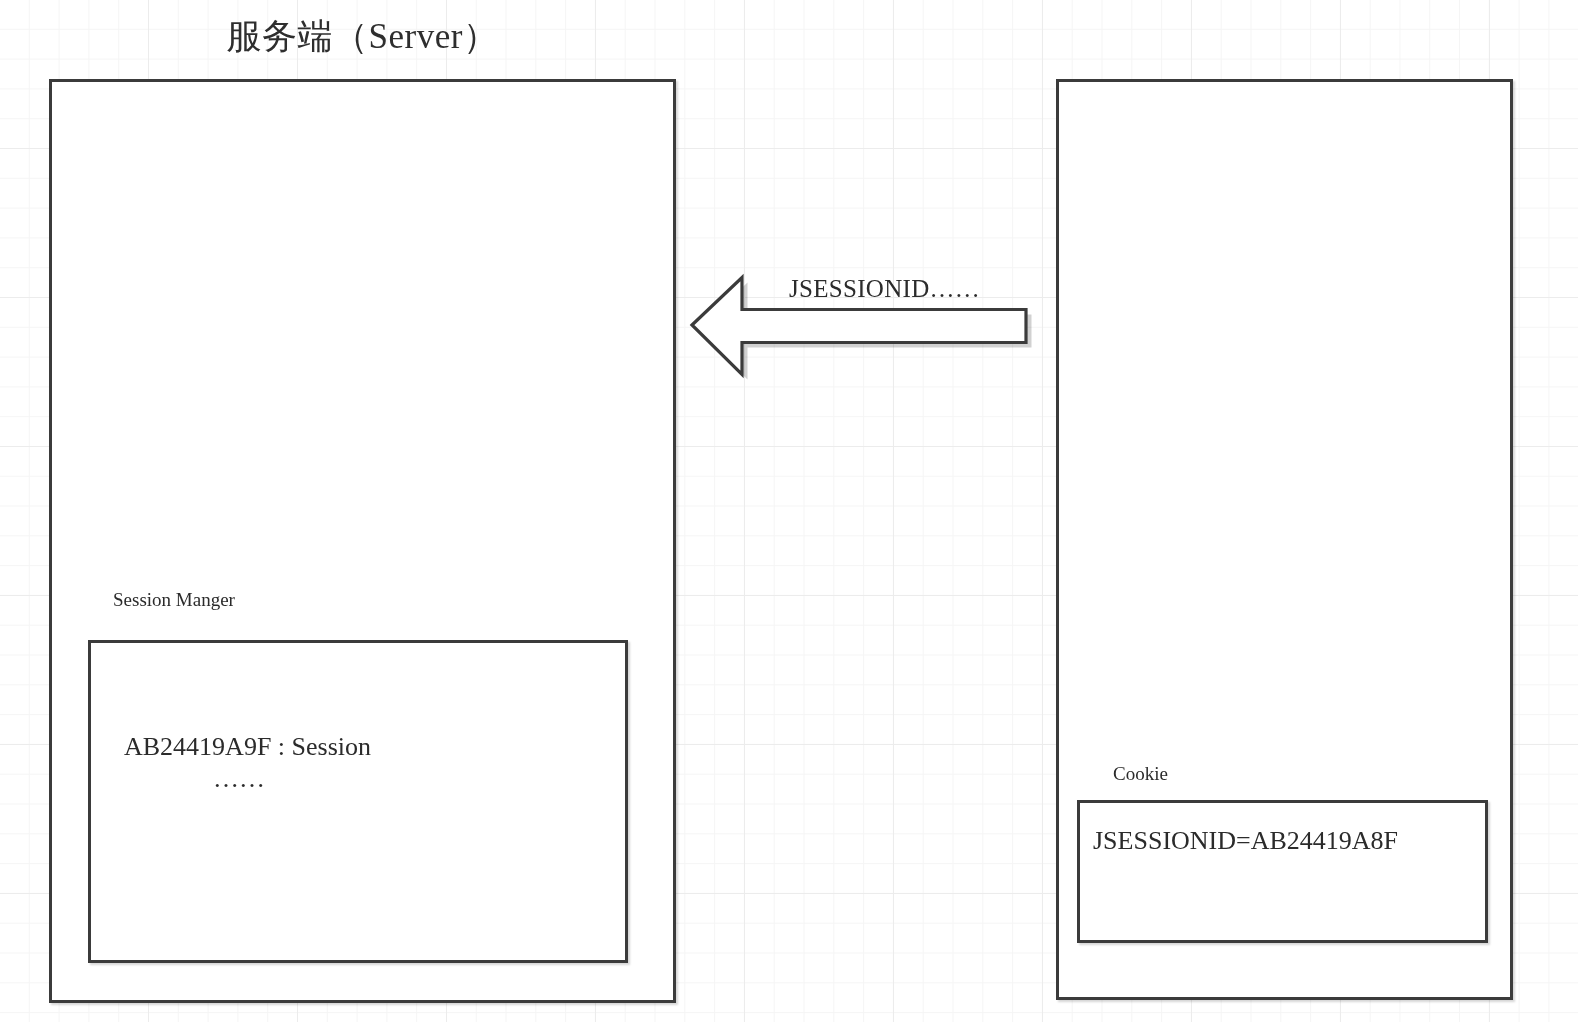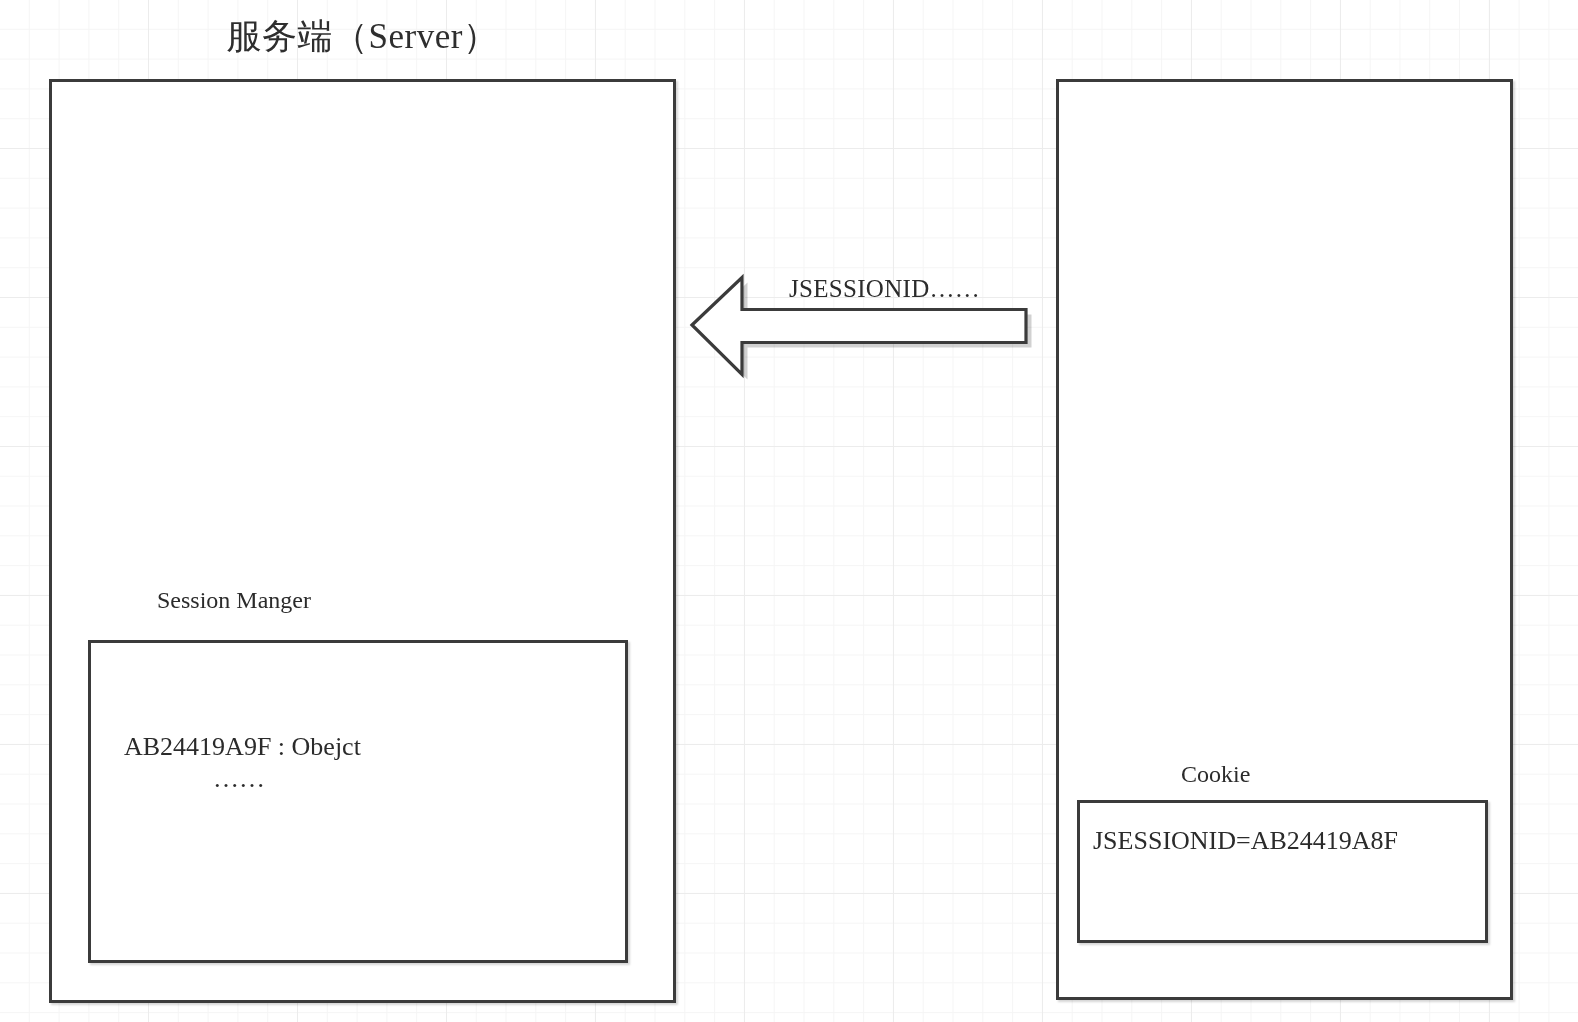--- a/index.html
+++ b/index.html
@@ -45,25 +45,24 @@
   .inner-box {
     position: absolute;
     background: #ffffff;
     border: 3px solid #3b3b3b;
     box-sizing: border-box;
     box-shadow: 2px 2px 2px rgba(0,0,0,0.16);
   }
 
   .section-label {
     position: absolute;
-    font-size: 24px;
+    font-size: 19px;
     line-height: 28px;
     color: #2b2b2b;
     white-space: nowrap;
-    margin-left: 44px;
   }
 
   .entry {
     position: absolute;
     font-size: 26px;
     line-height: 32px;
     color: #2b2b2b;
     white-space: nowrap;
   }
 
@@ -101,28 +100,28 @@
   <div class="title" style="left:49px; top:16px; width:627px;">服务端（Server）</div>
 
   <div class="panel" style="left:49px; top:79px; width:627px; height:924px;">
   </div>
 
   <div class="section-label" style="left:113px; top:586px;">Session Manger</div>
 
   <div class="inner-box" style="left:88px; top:640px; width:540px; height:323px;">
   </div>
 
-  <div class="entry" style="left:124px; top:731px;">AB24419A9F : Obejct</div>
+  <div class="entry" style="left:124px; top:731px;">AB24419A9F : Session</div>
   <div class="entry" style="left:213px; top:763px;">……</div>
 
 
   <div class="panel" style="left:1056px; top:79px; width:457px; height:921px;">
   </div>
 
-  <div class="section-label" style="left:1137px; top:760px;">Cookie</div>
+  <div class="section-label" style="left:1113px; top:760px;">Cookie</div>
 
   <div class="inner-box" style="left:1077px; top:800px; width:411px; height:143px;">
   </div>
 
   <div class="entry" style="left:1093px; top:825px;text-align:center;">JSESSIONID=AB24419A8F</div>
 
   <div class="arrow-label" style="left:789px; top:274px;">JSESSIONID……</div>
 
   <svg id="arrow-svg" viewBox="0 0 350 115" xmlns="http://www.w3.org/2000/svg">
     <path class="arrow-shadow" d="M 11,55.5 L 61,8 L 61,40 L 345,40 L 345,73 L 61,73 L 61,105 Z" transform="translate(2.5,2.5)"></path>

